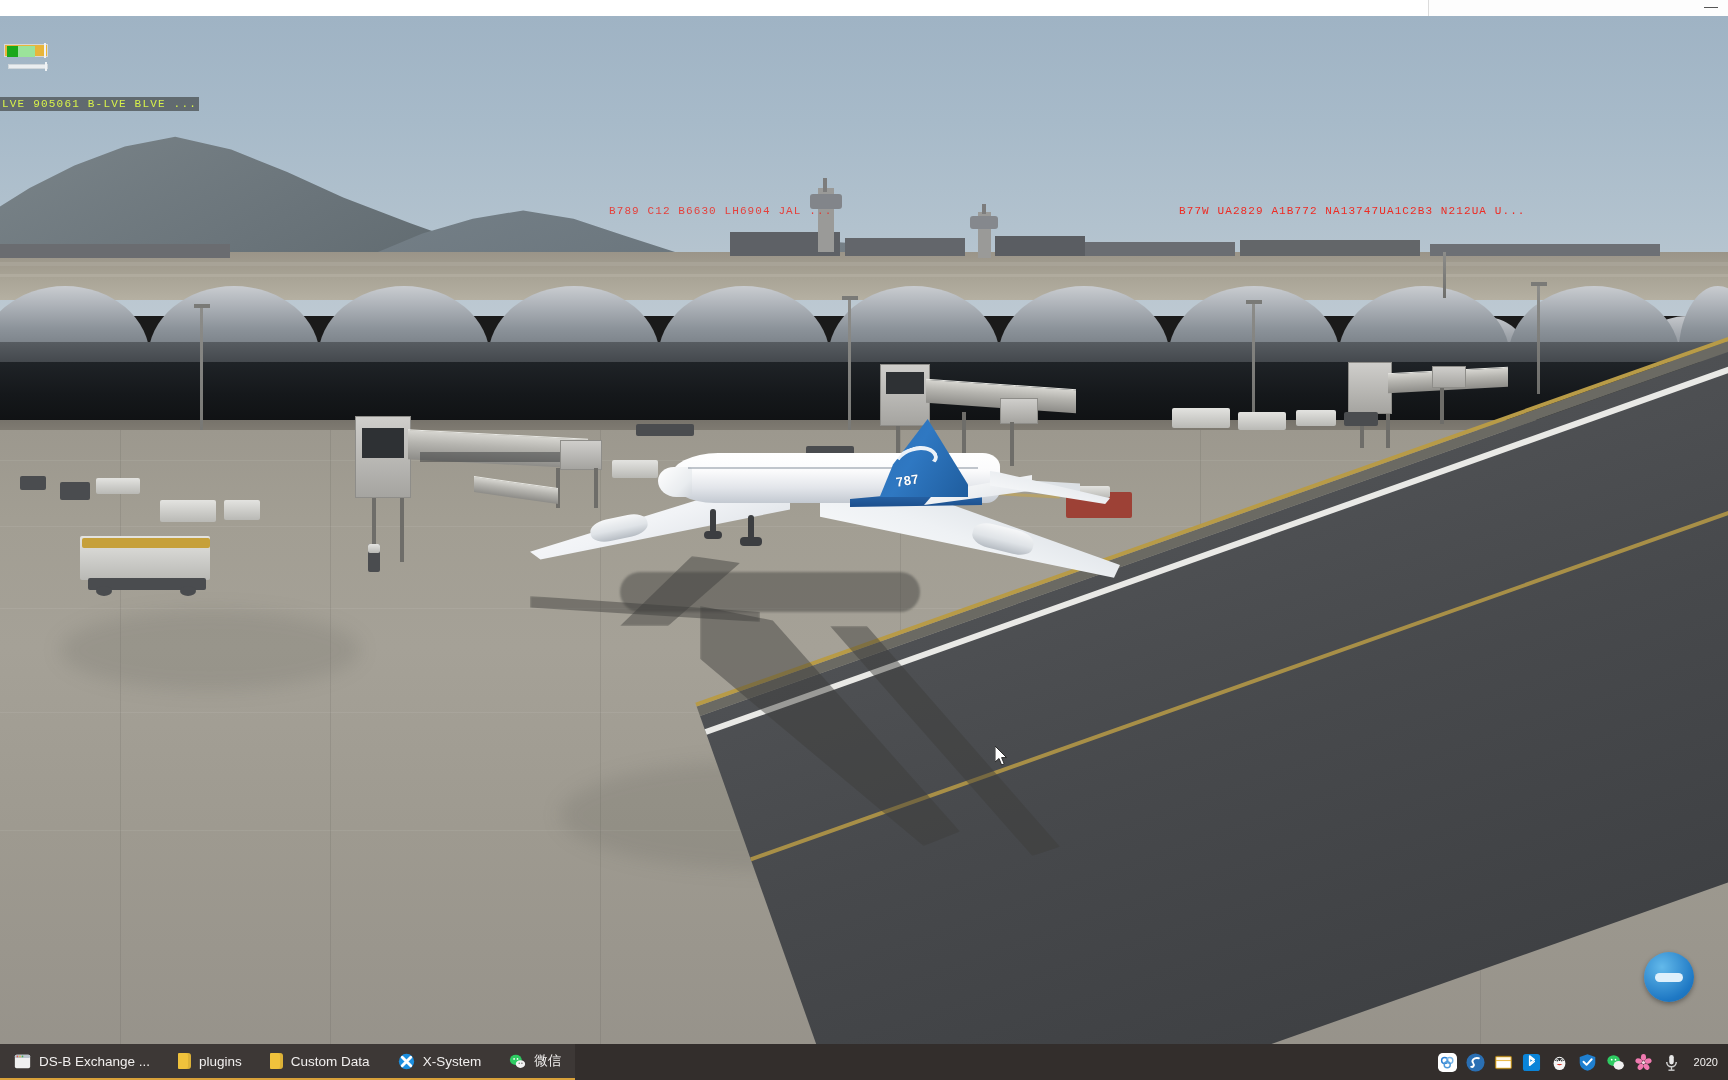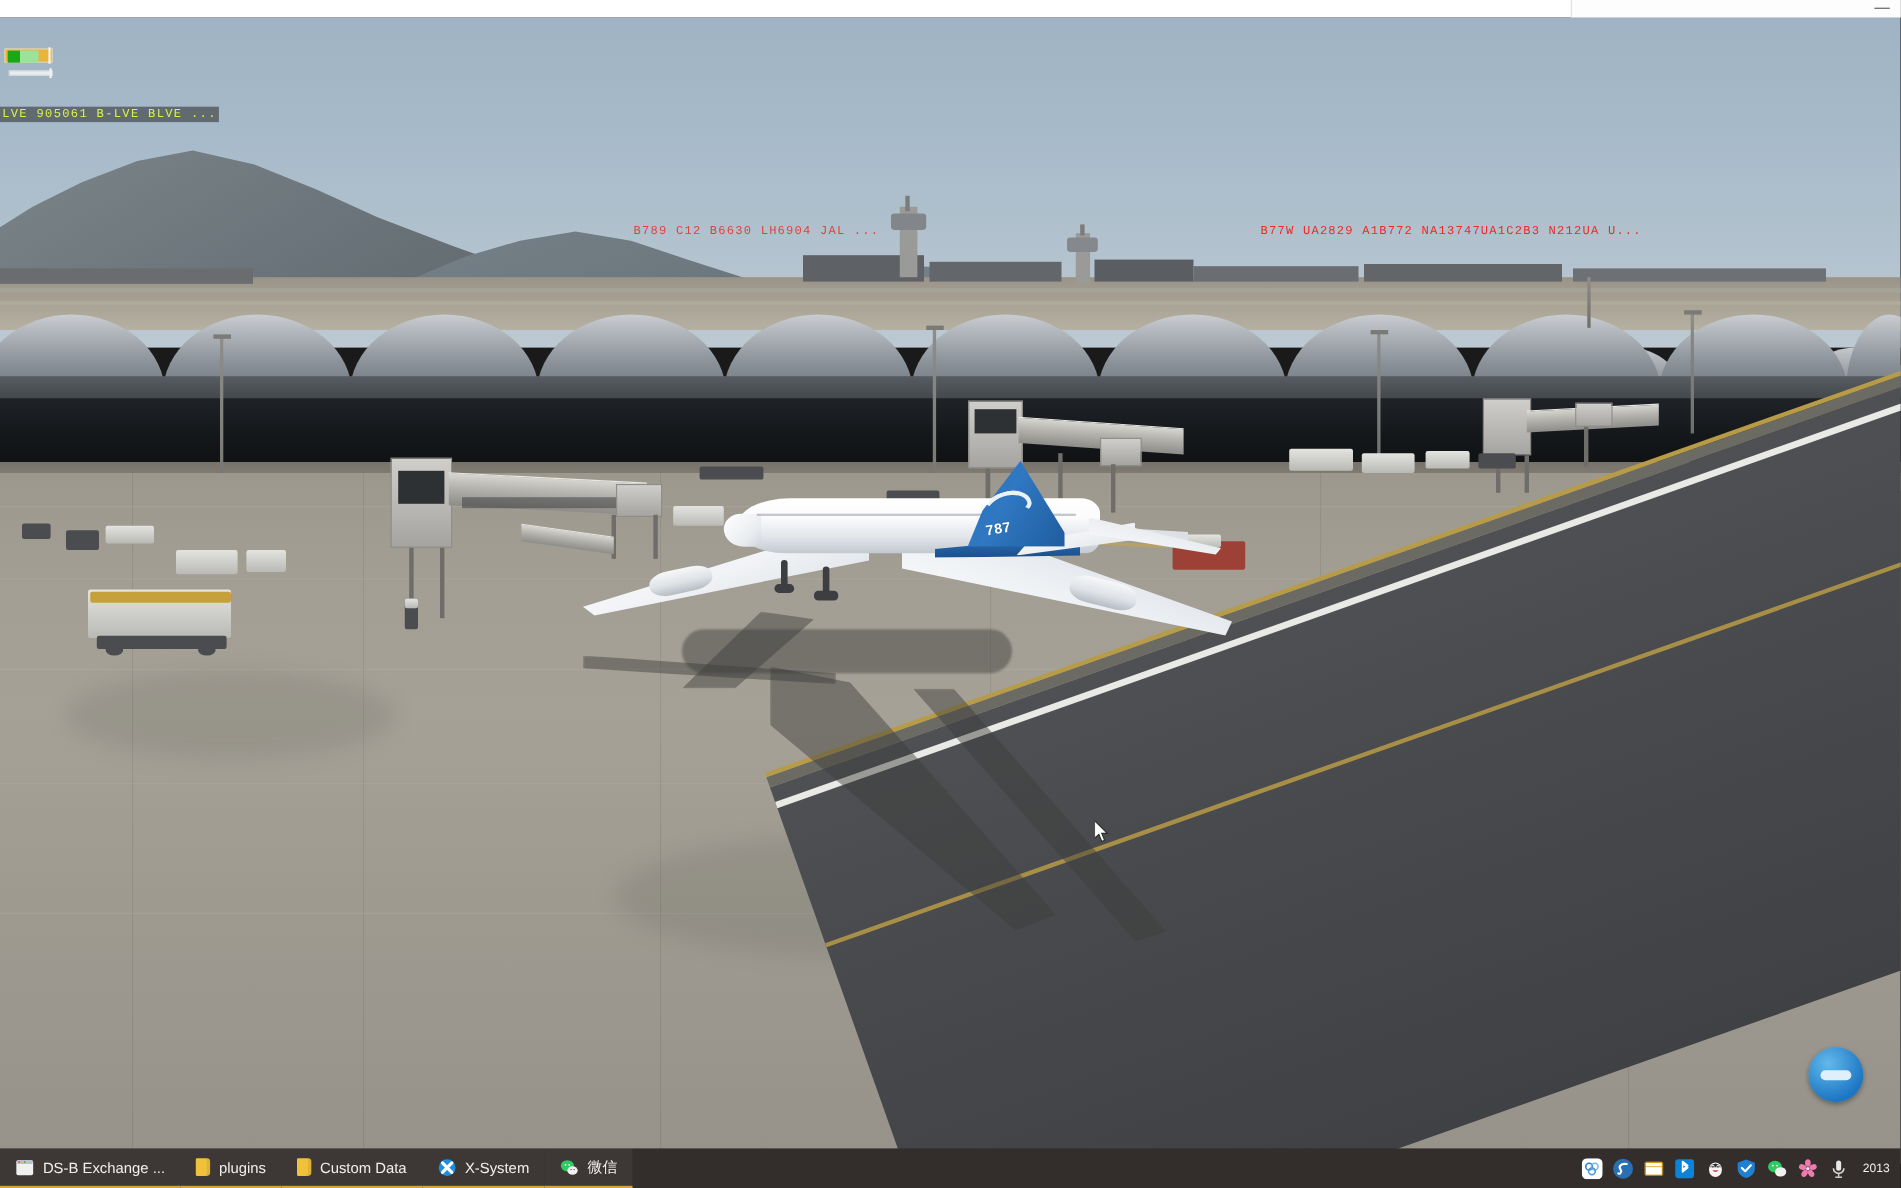--- a/index.html
+++ b/index.html
@@ -175,21 +175,21 @@
                    background:linear-gradient(to right,#1aa81a 0% 40%,#9be39b 40% 100%); }
   #hud-bar-tick { position:absolute; left:44px; top:27px; width:2px; height:15px; background:#f2f2f2; }
   #hud-bar2 { position:absolute; left:8px; top:48px; width:40px; height:5px;
               background:#e9edf0; border:1px solid #cfd6db; }
   #hud-bar2-tick { position:absolute; left:45px; top:46px; width:2px; height:9px; background:#eef2f5; }
 
   .hud-green { position:absolute; color:#d8f24a; font:400 11px "Liberation Mono",monospace;
                letter-spacing:1.2px; white-space:nowrap;
                background:rgba(40,42,38,.55); padding:1px 2px; }
   .hud-red { position:absolute; color:#ee2a22; font:400 11px "Liberation Mono",monospace;
-             letter-spacing:1.1px; white-space:nowrap; }
+             letter-spacing:1.1px; white-space:nowrap;margin-left:33px; }
 
   
   #vr-button { position:absolute; right:34px; bottom:56px; width:50px; height:50px;
                border-radius:50%; background:radial-gradient(circle at 36% 30%,#63b9ea,#1e78c4 70%,#1a69ae 100%);
                box-shadow:0 2px 5px rgba(0,0,0,.35); }
   #vr-glyph { position:absolute; left:11px; top:21px; width:28px; height:9px;
               border-radius:5px; background:#dff0fb; }
 
   
   #cursor { position:absolute; left:995px; top:730px; width:14px; height:20px; }
@@ -538,18 +538,18 @@
 
       <svg class="tray-ico" viewBox="0 0 20 20">
         <rect x="7.6" y="2" width="4.8" height="10" rx="2.4" fill="#e8e8e8"></rect>
         <path d="M5 9.5 A5 5 0 0 0 15 9.5" stroke="#cfcfcf" stroke-width="1.6" fill="none"></path>
         <rect x="9.3" y="14.4" width="1.4" height="3.4" fill="#cfcfcf"></rect>
         <rect x="6.8" y="17.4" width="6.4" height="1.4" fill="#cfcfcf"></rect>
       </svg>
 
       <div id="tray-clock">
         <div></div>
-        <div>2013</div>
+        <div>2020</div>
       </div>
     </div>
   </div>
 
 </div>
 
 </body></html>

